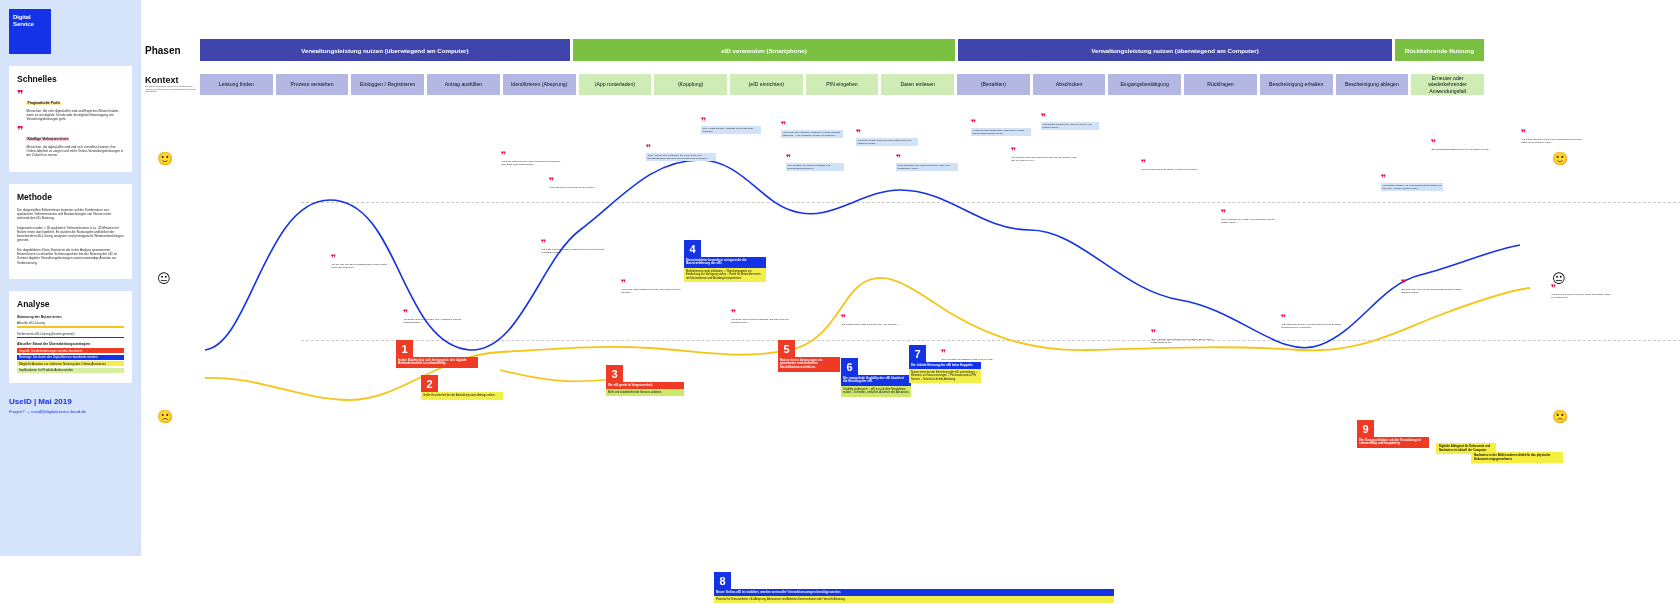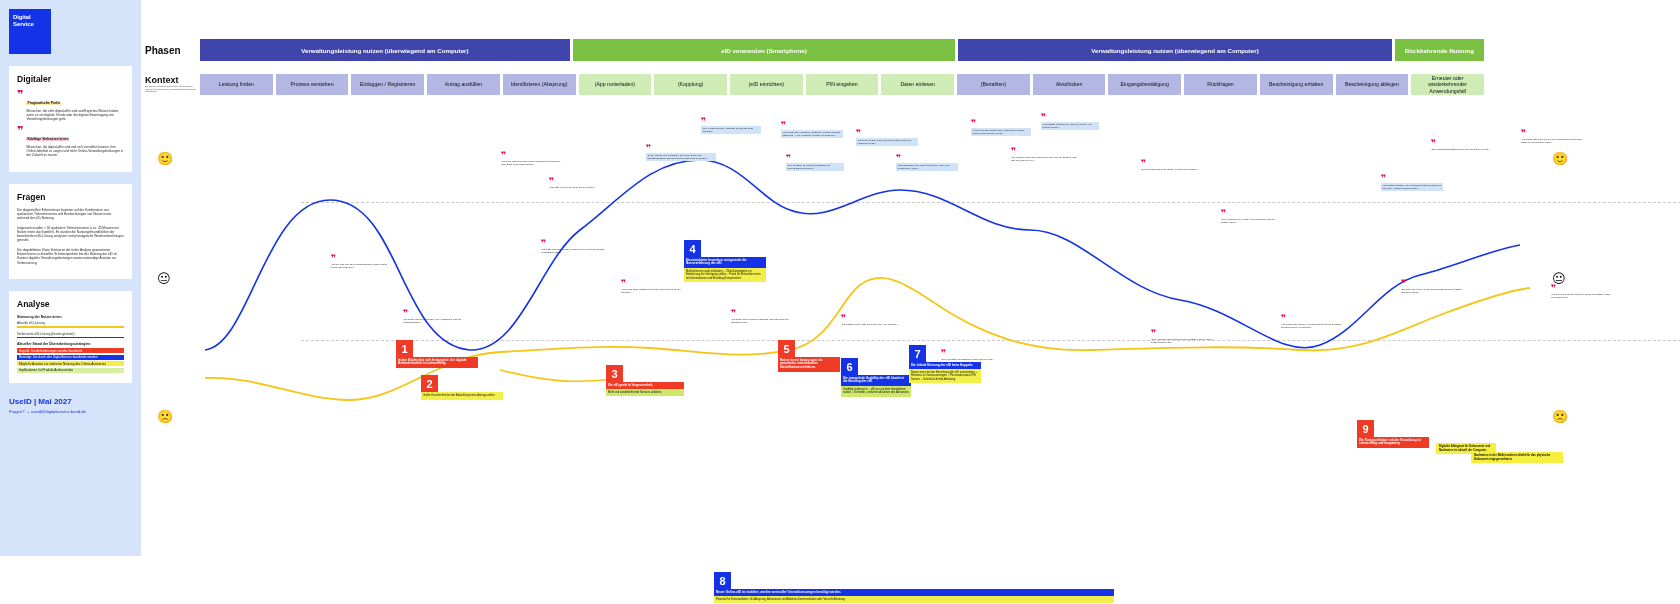--- a/index.html
+++ b/index.html
@@ -108,59 +108,59 @@
 </head>
 <body>
 
 <div id="root">
 
   <div class="sidebar">
     <div class="logo">Digital<br>Service</div>
 
 
     <div class="card">
-      <h3>Digitaler</h3>
+      <h3>Schnelles</h3>
       <div class="quote-row">
         <span class="qmark">❞</span>
         <div class="q-body">
           <span class="q-title">Pragmatische Profis</span>
           <div class="q-text">Menschen, die sehr digital-affin sind und Experten-Wissen haben, wenn es um digitale Trends oder die digitale Beantragung von Verwaltungsleistungen geht.</div>
         </div>
       </div>
       <div class="quote-row">
         <span class="qmark">❞</span>
         <div class="q-body">
           <span class="q-title pink">Künftige Vielnutzer:innen</span>
           <div class="q-text">Menschen, die digital-affin sind und sich vorstellen können, ihre Online-Identität zu zeigen und mehr Online-Verwaltungsleistungen in der Zukunft zu nutzen.</div>
         </div>
       </div>
     </div>
 
     <div class="card">
-      <h3>Fragen</h3>
+      <h3>Methode</h3>
       <div class="p">Die dargestellten Erkenntnisse basieren auf der Kombination aus qualitativen Tiefeninterviews und Beobachtungen von Nutzer:innen während der eID-Nutzung.</div>
       <div class="p">Insgesamt wurden &gt; 30 qualitative Tiefeninterviews à ca. 45 Minuten mit Nutzer:innen durchgeführt. Es wurden die Nutzungsfreundlichkeit der bestehenden eID-Lösung analysiert und prototypische Weiterentwicklungen getestet.</div>
       <div class="p">Die abgebildeten Zitate illustrieren die in der Analyse gewonnenen Erkenntnisse zu aktuellen Schmerzpunkten bei der Nutzung der eID im Kontext digitaler Verwaltungsleistungen sowie notwendige Ansätze zur Verbesserung.</div>
     </div>
 
     <div class="card">
       <h3>Analyse</h3>
       <div class="leg-h">Stimmung der Nutzer:innen</div>
       <div class="leg-lbl">Aktuelle eID-Lösung</div>
       <div class="leg-line yellow"></div>
       <div class="leg-lbl">Verbesserte eID-Lösung (bereits getestet)</div>
       <div class="leg-line blue"></div>
       <div class="leg-h">Aktueller Stand der Überarbeitungsstrategien</div>
       <span class="leg-chip chip-red">Geprüft: Die Anforderungen werden bearbeitet</span>
       <span class="leg-chip chip-blue">Bestätigt: Die durch den DigitalService bearbeitet werden</span>
       <span class="leg-chip chip-yellow">Mögliche Ansätze zur stärkeren Nutzung des Online-Ausweises</span>
       <span class="leg-chip chip-green">Implikationen für Produkt-Ausbaustufen</span>
     </div>
 
-    <div class="foot-title">UseID | Mai 2027</div>
+    <div class="foot-title">UseID | Mai 2019</div>
     <div class="foot-sub">Fragen? → useid@digitalservice.bund.de</div>
   </div>
 
   <div class="hdr-label" id="phasen-label">Phasen</div>
   <div class="hdr-label" id="schritte-label">Kontext</div>
   <div id="schritte-note">Die Schritte orientieren sich an einer prototypischen Abfolge der Nutzung einer Verwaltungsleistung mit eID-Identifikation.</div>
 
   <div class="phase-row" id="phase-row">
       <div class="phase ph-blue" style="flex: 29 1 0%;">Verwaltungsleistung nutzen (überwiegend am Computer)</div>
       <div class="phase ph-green" style="flex: 30 1 0%;">eID verwenden (Smartphone)</div>

